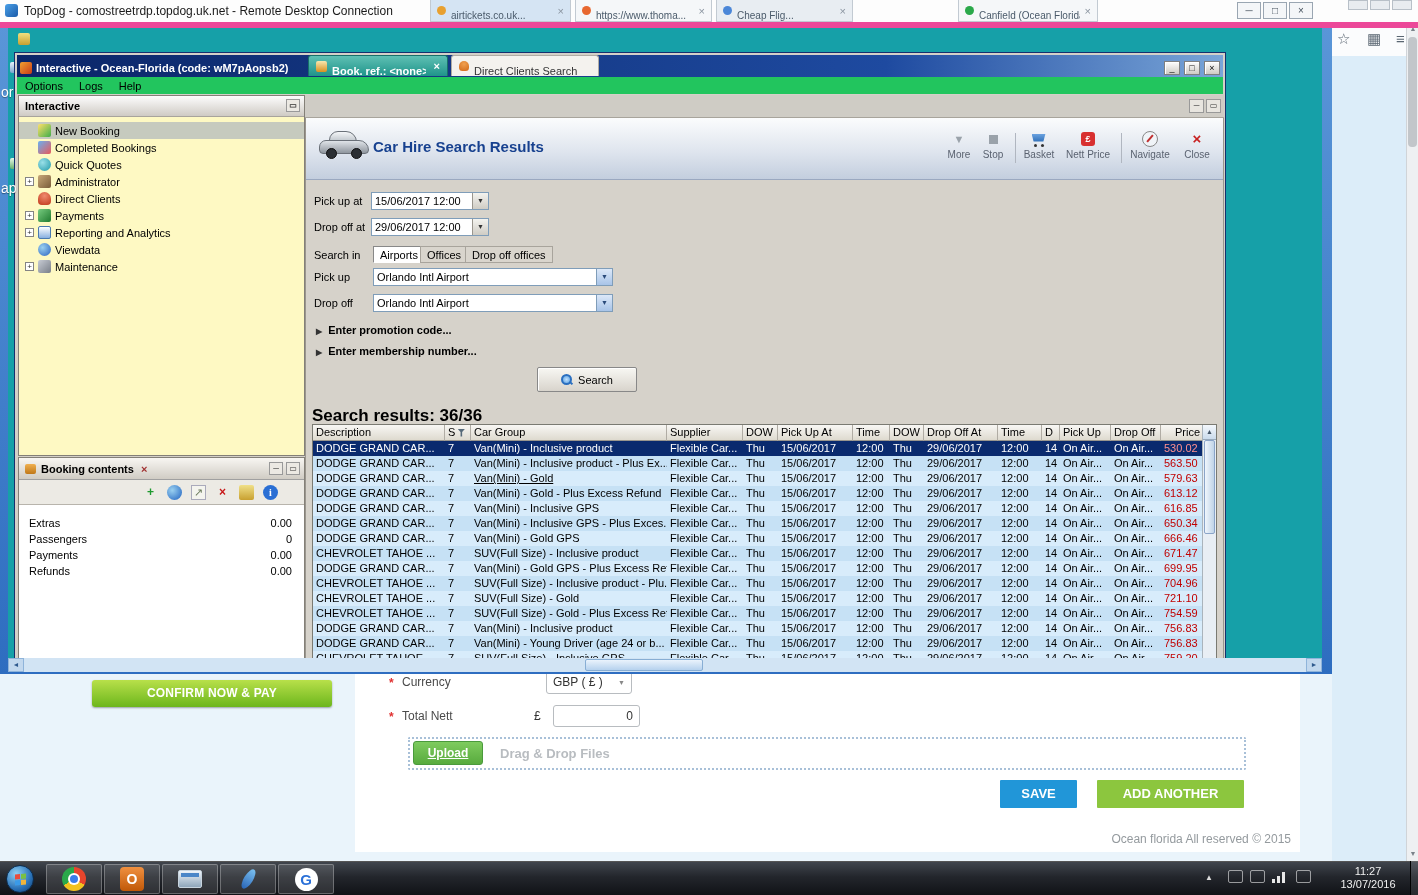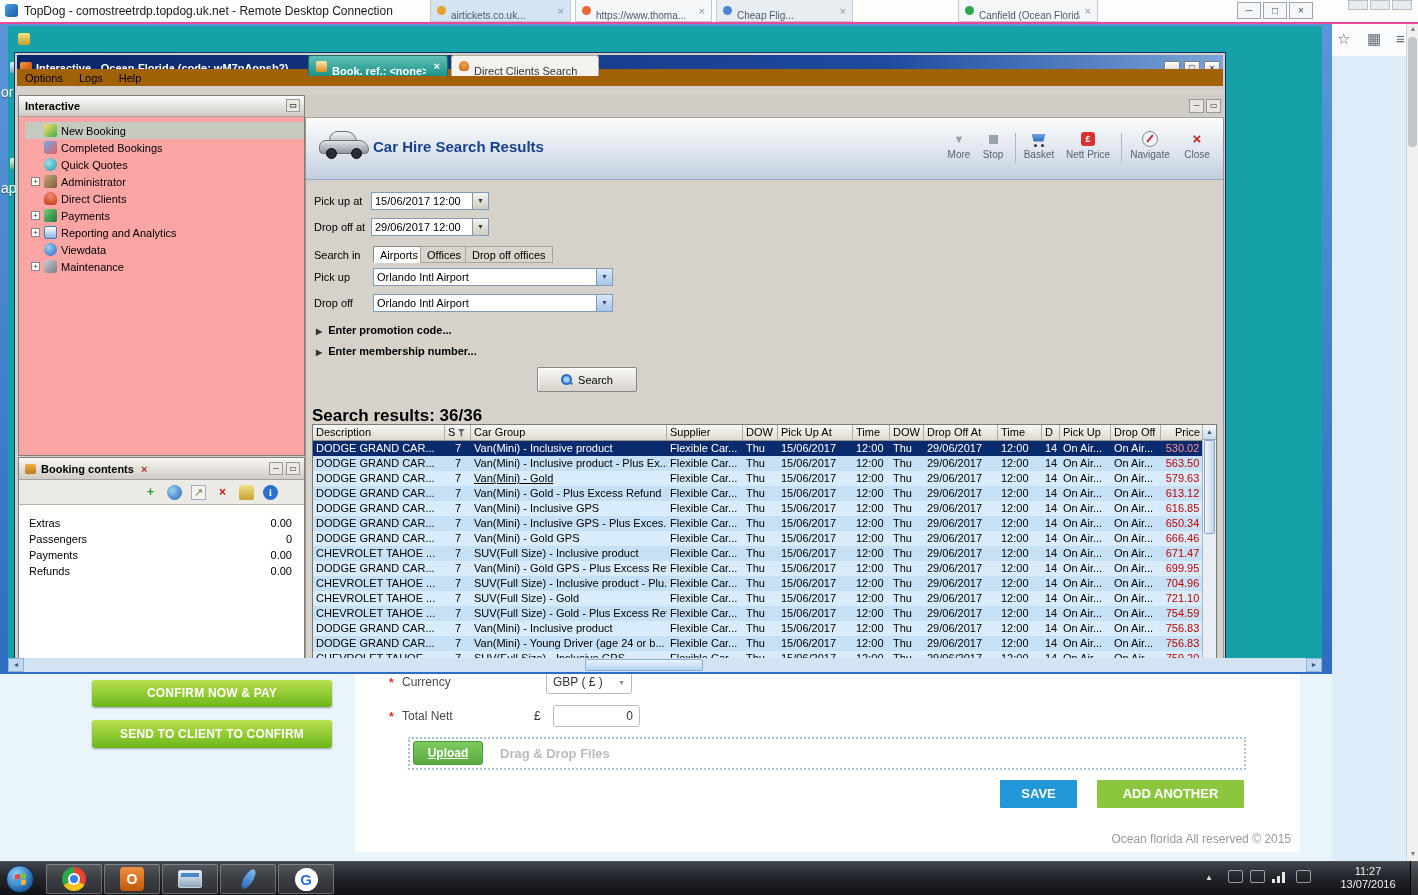--- a/index.html
+++ b/index.html
@@ -2,21 +2,21 @@
 <html><head>
 <meta charset="utf-8">
 <style>
   html,body{margin:0;padding:0;}
   .stage{position:relative;width:1418px;height:895px;overflow:hidden;background:#eaf4fb;
          font-family:"Liberation Sans",sans-serif;font-size:11px;color:#000;}
   .abs{position:absolute;}
   .nowrap{white-space:nowrap;overflow:hidden;margin-top:9px;}
 
   
-  .top-bar{position:absolute;left:0;top:0;width:1418px;height:22px;background:#fdfdfd;border-bottom:2px solid #ec4899;z-index:7;}
+  .top-bar{position:absolute;left:0;top:0;width:1418px;height:22px;background:#fdfdfd;border-bottom:6px solid #ec4899;z-index:7;}
   .rdp-app-icon{position:absolute;left:5px;top:4px;width:13px;height:13px;border-radius:3px;
       background:linear-gradient(135deg,#4aa0e8,#1a5aa8);}
   .rdp-title{position:absolute;left:24px;top:4px;font-size:12px;color:#1a1a1a;white-space:nowrap;}
   .btab{position:absolute;top:0;height:22px;border:1px solid #c2cad2;border-top:none;box-sizing:border-box;
         display:flex;align-items:center;gap:5px;padding:0 6px;font-size:10px;color:#4a5a6a;overflow:hidden;}
   .btab .fav{width:9px;height:9px;border-radius:50%;flex:0 0 auto;}
   .btab .x{margin-left:auto;color:#8a94a0;font-size:11px;flex:0 0 auto;}
   .winbtn{position:absolute;top:2px;width:24px;height:17px;background:#f4f6f8;border:1px solid #9aa6b2;
           box-sizing:border-box;text-align:center;line-height:15px;font-size:10px;color:#44505c;}
   .cutbtn{position:absolute;top:0;width:20px;height:10px;background:#e8ecf0;border:1px solid #b8c0c8;box-sizing:border-box;}
@@ -44,30 +44,30 @@
   
   .app{position:absolute;left:6px;top:26px;width:1212px;height:640px;background:#d4d0c8;
        border:1px solid #16306e;box-sizing:border-box;}
   .titlebar{position:absolute;left:2px;top:2px;right:2px;height:18px;
        background:linear-gradient(90deg,#0b2668 0%,#1e4aa0 72%,#79a5d8 100%);
        display:flex;align-items:center;padding:4px 3px;gap:4px;}
   .titlebar .t-ico{width:12px;height:12px;border-radius:2px;background:linear-gradient(135deg,#f0a030,#c83c18);flex:0 0 auto;}
   .titlebar .t-text{color:#fff;font-weight:bold;font-size:11px;white-space:nowrap;overflow:hidden;flex:1;}
   .tb-btn{width:16px;height:14px;background:linear-gradient(#fdfdfd,#cfcbc4);border:1px solid #808080;
        box-shadow:inset 1px 1px 0 #fff;box-sizing:border-box;text-align:center;line-height:12px;font-size:9px;color:#111;flex:0 0 auto;}
-  .menubar{position:absolute;left:2px;top:16px;right:2px;height:17px;background:#a16207;display:flex;align-items:center;}
+  .menubar{position:absolute;left:2px;top:24px;right:2px;height:17px;background:#22c55e;display:flex;align-items:center;}
   .menu-item{padding:1px 8px;font-size:11px;}
 
   
   .panel{position:absolute;background:#fff;border:1px solid #848078;box-sizing:border-box;}
   .panel-hdr{position:relative;height:20px;background:linear-gradient(#fdfdfd,#cfcbc4);border-bottom:1px solid #a8a49c;
        display:flex;align-items:center;padding:0 6px;font-weight:bold;font-size:11px;}
   .panel-btn{position:absolute;top:3px;width:14px;height:13px;background:#ece9e3;border:1px solid #999;
        box-sizing:border-box;text-align:center;line-height:11px;font-size:8px;color:#333;}
-  .tree{position:absolute;left:0;top:21px;right:0;bottom:0;background:#fca5a5;padding-top:5px;padding-left:6px;}
+  .tree{position:absolute;left:0;top:21px;right:0;bottom:0;background:#fef9c3;padding-top:5px;}
   .tree-item{height:17px;display:flex;align-items:center;gap:4px;padding-left:6px;cursor:default;}
   .tree-item.selected{background:#c6cabe;}
   .expander{width:9px;height:9px;border:1px solid #848484;background:#fff;font-size:8px;line-height:7px;text-align:center;
        color:#333;box-sizing:border-box;flex:0 0 auto;}
   .expander.hidden{visibility:hidden;}
   .ticon{width:13px;height:13px;border-radius:2px;flex:0 0 auto;}
   .t0{background:linear-gradient(135deg,#ffe06a,#3fae49);}
   .t1{background:linear-gradient(135deg,#6ab0f0,#e85a5a);}
   .t2{background:radial-gradient(circle at 35% 35%,#9ae0e8,#1f98a8);border-radius:50%;}
   .t3{background:linear-gradient(135deg,#c8a878,#7a5c3a);}
@@ -164,21 +164,21 @@
   .tbl{position:absolute;left:297px;top:371px;width:905px;height:243px;border:1px solid #7a7a72;background:#fff;box-sizing:border-box;overflow:hidden;}
   .thead{display:flex;height:16px;}
   .th{background:linear-gradient(#f8f7f4,#dedacf);border-right:1px solid #b0aca4;border-bottom:1px solid #9a968e;
       box-sizing:border-box;padding:0 3px;line-height:15px;font-size:11px;white-space:nowrap;overflow:hidden;display:flex;align-items:center;gap:2px;}
   .funnel{width:8px;height:8px;background:#566a7a;clip-path:polygon(0 0,100% 0,60% 45%,60% 100%,40% 100%,40% 45%);display:inline-block;}
   .trow{display:flex;height:15px;}
   .trow:nth-child(odd){background:#d8ecfb;}
   .trow:nth-child(even){background:#c6e1f5;}
   .trow.sel{background:#0a2a6e;color:#fff;}
   .td{box-sizing:border-box;padding:0 3px;line-height:15px;font-size:11px;white-space:nowrap;overflow:hidden;}
-  .tr-right{justify-content:flex-end;text-align:center;}
+  .tr-right{justify-content:flex-end;text-align:left;}
   .td.price{color:#c00000;}
   .trow.sel .td.price{color:#ff9090;}
   .tvscroll{position:absolute;right:0;top:0;bottom:0;width:14px;background:#e8eef4;border-left:1px solid #aab4bc;box-sizing:border-box;}
   .tvscroll .up{height:14px;background:linear-gradient(#f4f8fc,#cadbec);border-bottom:1px solid #9ab;
        text-align:center;font-size:7px;line-height:13px;color:#456;}
   .tvscroll .vthumb{position:absolute;left:1px;right:1px;top:15px;height:92px;background:linear-gradient(90deg,#f0f6fc,#c0d4e8);
        border:1px solid #8aa4c8;border-radius:2px;}
 
   
   .webpage{position:absolute;left:0;top:0;width:1418px;height:861px;z-index:1;}
@@ -235,21 +235,20 @@
 </style>
 </head>
 <body>
 
 <div class="stage">
 
   <div class="webpage">
     <div class="white-card"></div>
 
     <div class="gbtn" style="top:680px;height:27px;line-height:27px;">CONFIRM NOW &amp; PAY</div>
-    <div class="gbtn" style="top:720px;height:28px;line-height:28px;">SEND TO CLIENT TO CONFIRM</div>
 
     <span class="req abs" style="left:389px;top:676px;">*</span>
     <span class="wlabel abs" style="left:402px;top:675px;">Currency</span>
     <div class="wselect" style="left:546px;top:670px;width:86px;height:24px;">
       <span>GBP ( £ )</span>
       <span class="chev">▼</span>
     </div>
 
     <span class="req abs" style="left:389px;top:710px;">*</span>
     <span class="wlabel abs" style="left:402px;top:709px;">Total Nett</span>

